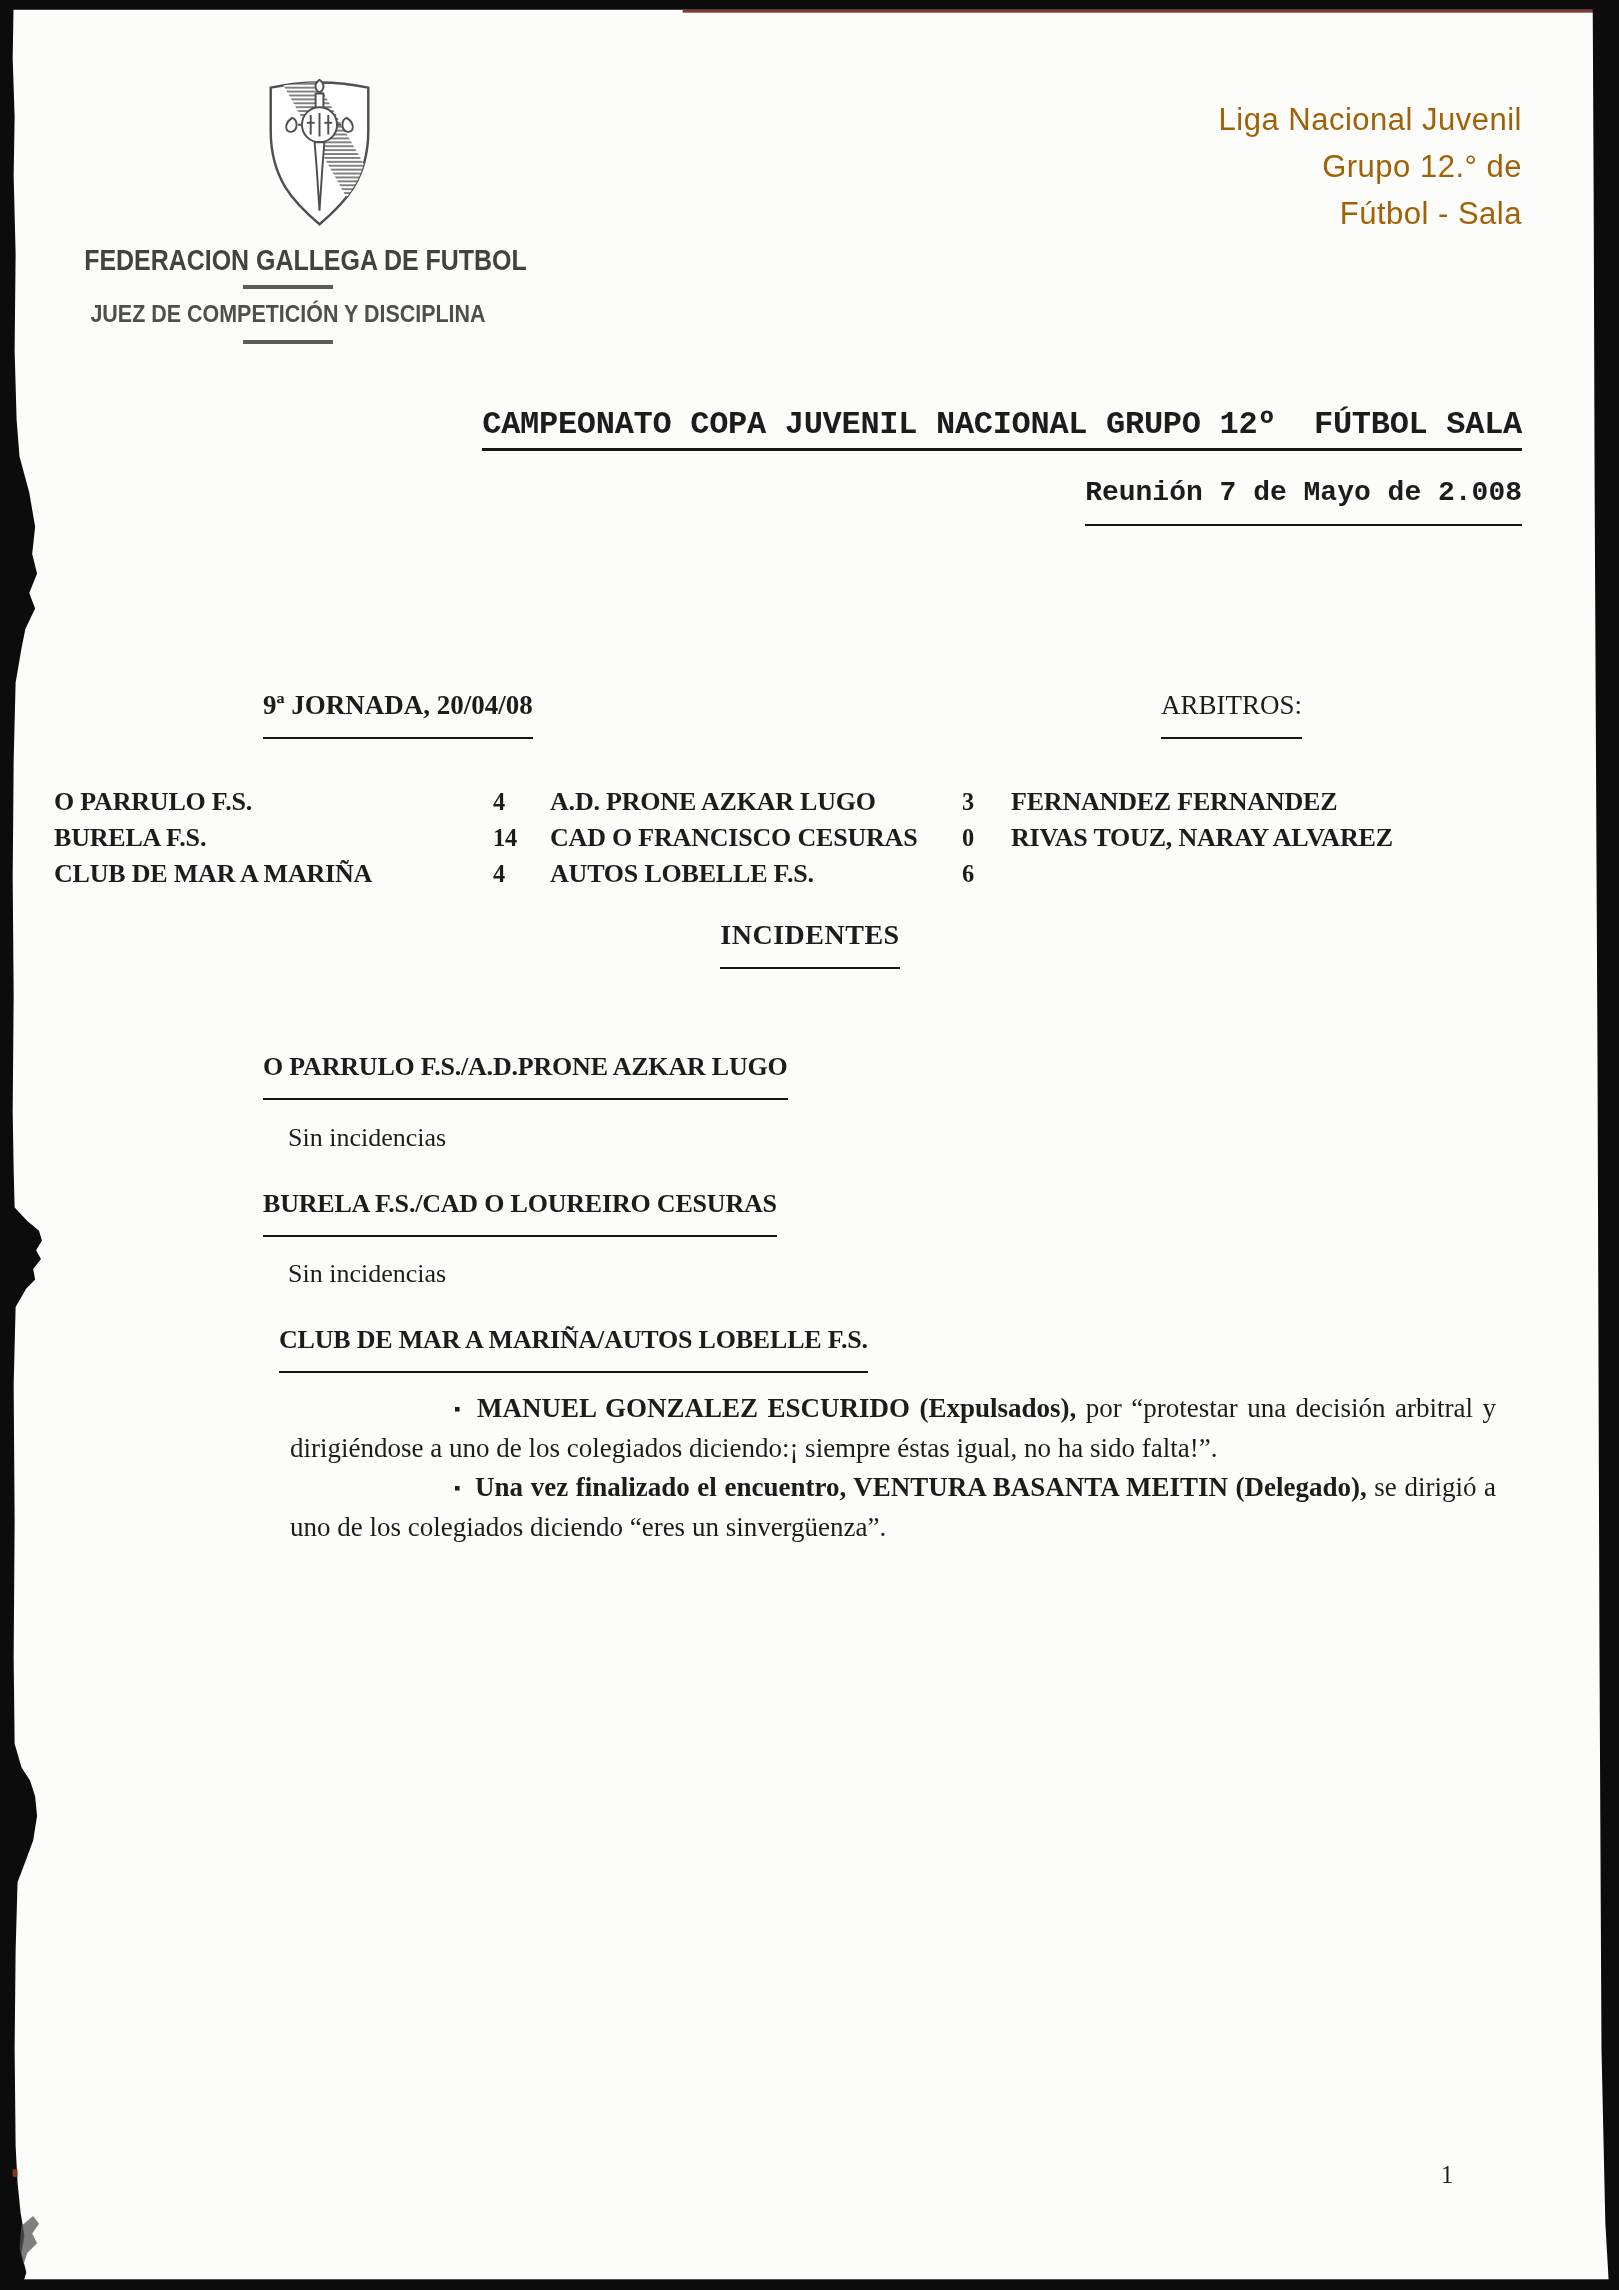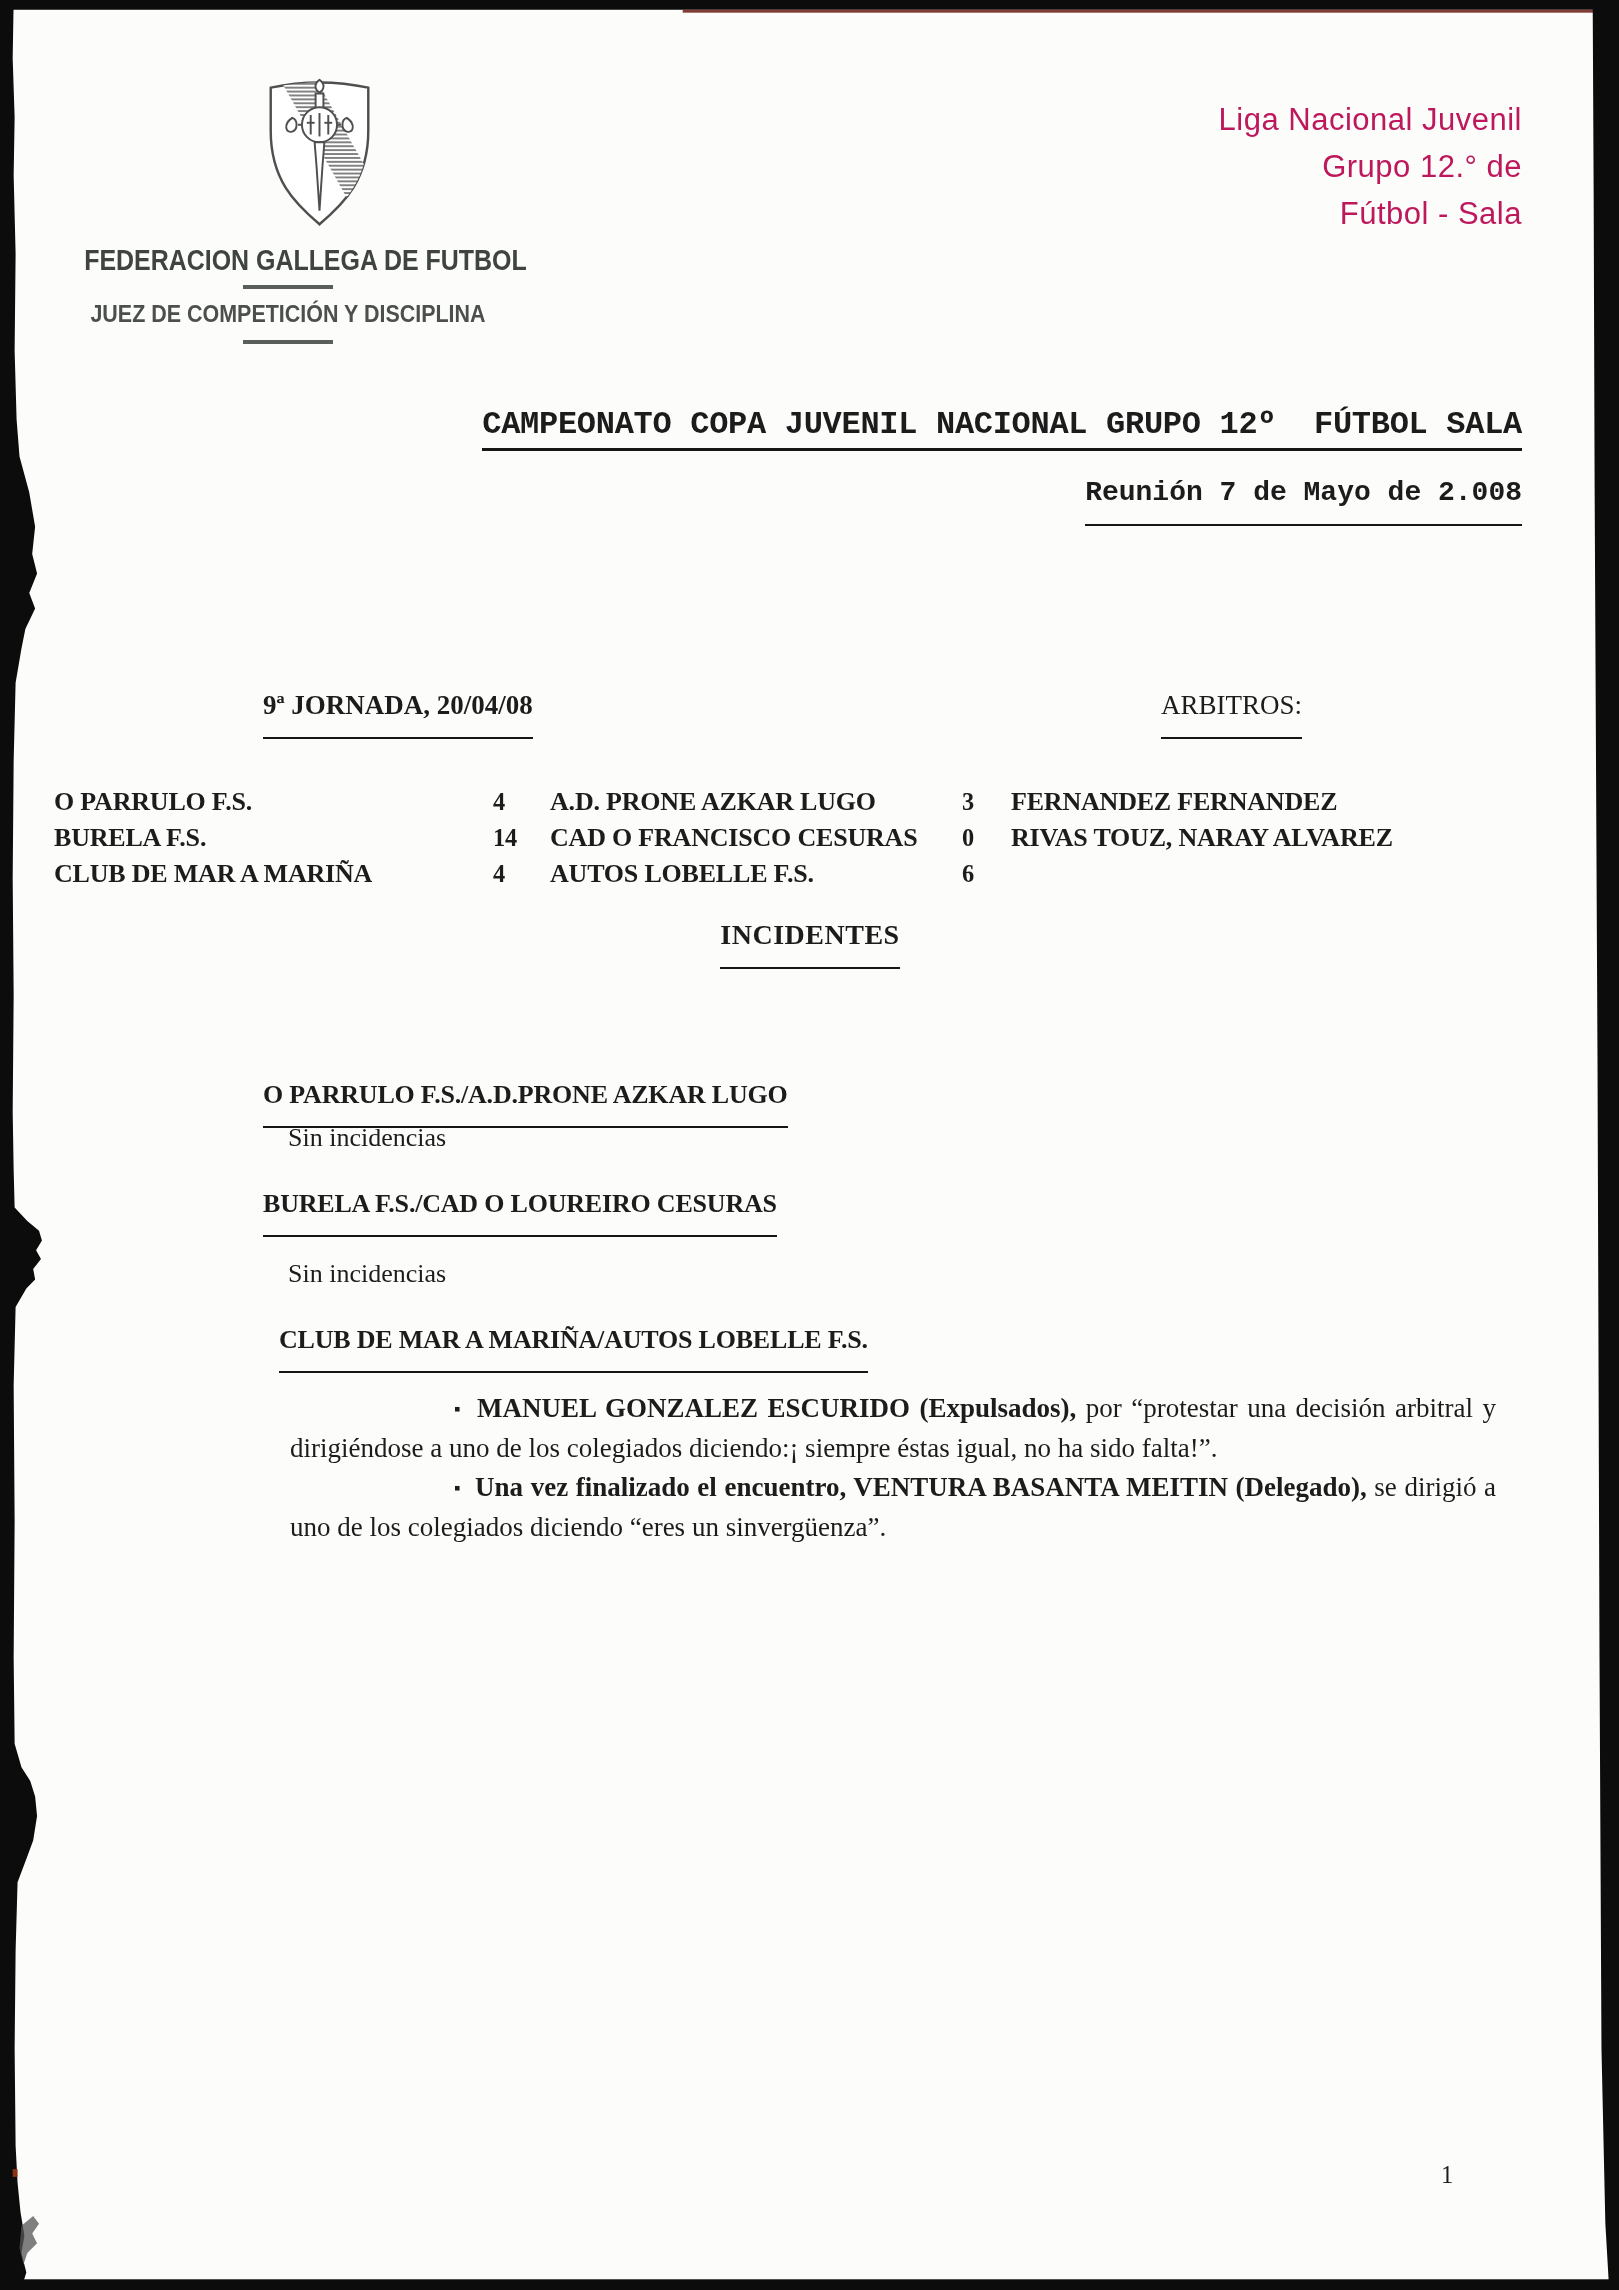--- a/index.html
+++ b/index.html
@@ -23,21 +23,21 @@
   }
   .org-divider{width:90px;height:3.9px;background:#5a5e5b;margin:7.8px auto 11.7px auto;}
   .org-dept{
     font-family:"Liberation Sans", sans-serif;font-weight:bold;
     font-size:24.4px;color:#4c504d;
     transform:scaleX(.88);transform-origin:50% 50%;white-space:nowrap;
   }
   .hdr-right{
     position:absolute;right:98px;top:96px;text-align:right;
     font-family:"Liberation Sans", sans-serif;
-    font-size:31px;line-height:47px;color:#be185d;letter-spacing:0.5px;
+    font-size:31px;line-height:47px;color:#a16207;letter-spacing:0.5px;
   }
   
   .title-row{position:absolute;left:98px;width:1424px;text-align:right;font-family:Liberation Mono, monospace;}
   .t1{top:406px;}
   .t2{top:477px;}
   .u{display:inline-block;border-bottom:3.9px solid #161616;padding-bottom:4.9px;}
   .u2{display:inline-block;border-bottom:2.9px solid #161616;padding-bottom:16px;}
   .main-title{font-size:32px;font-weight:bold;letter-spacing:-0.3px;white-space:pre;}
   .sub-title{font-size:28px;font-weight:bold;white-space:pre;}
   
@@ -49,21 +49,21 @@
     display:grid;grid-template-columns:439px 57px 412px 49px 1fr;
     font-size:26px;font-weight:bold;line-height:36px;letter-spacing:-0.2px;
   }
   .results .score{font-size:24.4px;}
   .ref-light{font-weight:normal;letter-spacing:0.3px;}
   
   .incidentes-h{position:absolute;left:98px;width:1424px;top:919px;text-align:center;
     font-size:28px;font-weight:bold;letter-spacing:0.5px;}
   .sec-h{position:absolute;left:263px;font-size:26px;font-weight:bold;letter-spacing:-0.2px;}
   .sec-note{position:absolute;left:288px;font-size:26px;}
-  .s1{top:1052px;margin-top:28px;} .n1{top:1123px;} .s2{top:1189px;} .n2{top:1259px;} .s3{top:1325px;margin-left:16px;}
+  .s1{top:1052px;} .n1{top:1123px;} .s2{top:1189px;} .n2{top:1259px;} .s3{top:1325px;margin-left:16px;}
   .bullets{
     position:absolute;left:290px;top:1389px;width:1206px;
     font-size:27px;line-height:39px;text-align:justify;
   }
   .bullets p{margin:0;text-indent:164px;}
   .blt{font-size:18.5px;vertical-align:2px;padding-right:13.7px;}
   
   .page-num{position:absolute;left:1441px;top:2161px;font-size:24.4px;}
 </style>
 </head>

